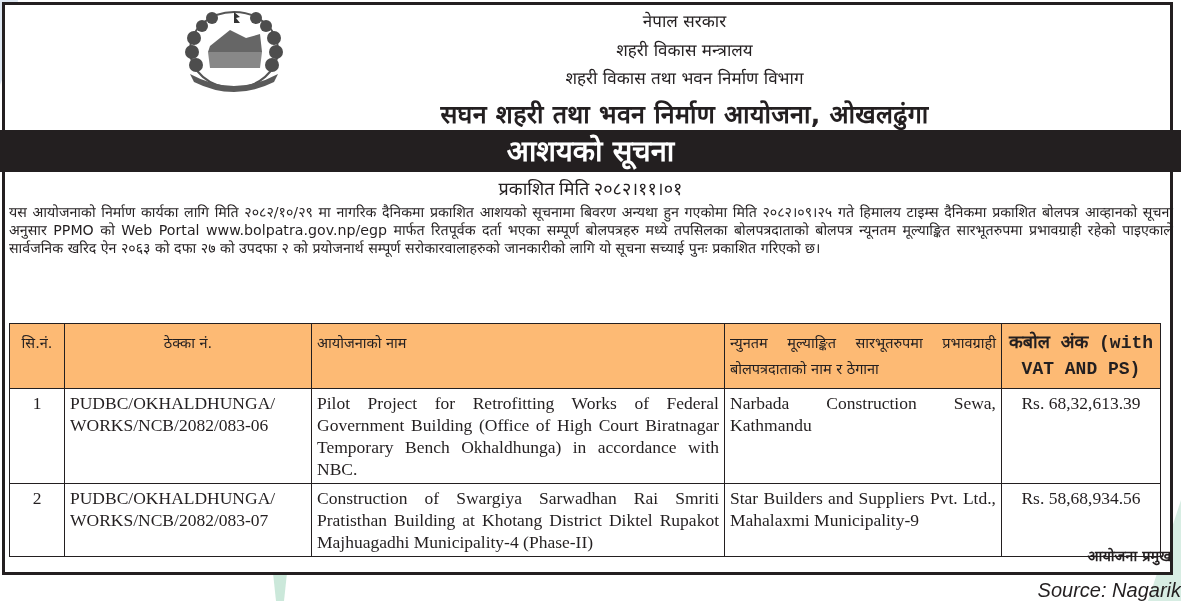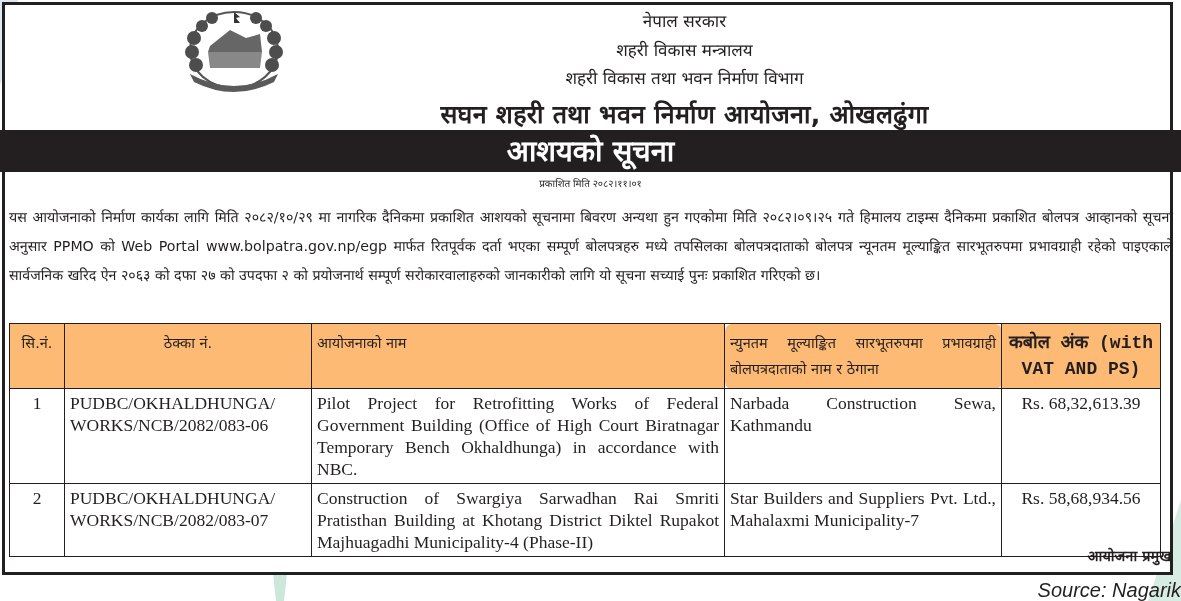--- a/index.html
+++ b/index.html
@@ -11,35 +11,35 @@
   .hdr { position:absolute; left:0; width:100%; text-align:center;
          font-family:"DejaVu Sans", sans-serif; color:#231f20; }
   .h1 { top:9px; font-size:17px; left:94px; }
   .h2 { top:38px; font-size:17px; left:94px; }
   .h3 { top:66px; font-size:17px; left:94px; }
   .h4 { top:96px; font-size:25px; font-weight:bold; left:94px; letter-spacing:0.3px; }
   .banner { position:absolute; left:0; top:130px; width:100%; height:42px; background:#231f20;
             color:#fff; text-align:center; font-family:"DejaVu Sans", sans-serif;
             font-weight:bold; font-size:29px; line-height:42px; }
   .pubdate { position:absolute; left:0; width:100%; top:176px; text-align:center;
-             font-family:Liberation Sans, sans-serif; font-size:10px; }
+             font-family:Liberation Serif, serif; font-size:18px; }
   .body-text { position:absolute; left:9px; right:8px; top:203px;
-               font-family:"DejaVu Sans", sans-serif; font-size:14.2px; line-height:29px;
+               font-family:"DejaVu Sans", sans-serif; font-size:14.2px; line-height:18px;
                text-align:justify; text-align-last:left; }
   table.tbl { position:absolute; left:9px; top:323px; width:1152px; border-collapse:collapse;
               font-family:"Liberation Serif", serif; font-size:17.5px; line-height:22px; }
   .tbl th { background:#fdba74; font-weight:normal; font-family:"DejaVu Sans", sans-serif;
             font-size:14.5px; border:1px solid #231f20; vertical-align:top; padding:6px 5px;
             line-height:26px; }
   .tbl th.last { font-family:Liberation Mono, monospace; font-weight:bold; font-size:18px; }
   .tbl td { border:1px solid #231f20; vertical-align:top; padding:3px 5px; }
   .c1 { width:44px; text-align:center; }
   .c2 { width:236px; }
   .c3 { width:402px; text-align:justify; }
-  .c4 { width:266px; text-align:justify;border-radius:7px; }
+  .c4 { width:266px; text-align:justify; }
   .c5 { text-align:center; }
   .sign { position:absolute; right:10px; top:545px; font-family:"DejaVu Sans", sans-serif;
           font-weight:bold; font-size:14.5px;margin-left:32px; }
   .source { position:absolute; right:0; top:579px; font-family:"Liberation Sans", sans-serif;
             font-style:italic; font-size:20px; color:#231f20;text-align:right; }
   .wm { position:absolute; pointer-events:none; }
 </style>
 </head>
 <body>
 
@@ -103,20 +103,20 @@
       <td class="c1">1</td>
       <td class="c2">PUDBC/OKHALDHUNGA/ WORKS/NCB/2082/083-06</td>
       <td class="c3">Pilot Project for Retrofitting Works of Federal Government Building (Office of High Court Biratnagar Temporary Bench Okhaldhunga) in accordance with NBC.</td>
       <td class="c4">Narbada Construction Sewa, Kathmandu</td>
       <td class="c5">Rs. 68,32,613.39</td>
     </tr>
     <tr>
       <td class="c1">2</td>
       <td class="c2">PUDBC/OKHALDHUNGA/ WORKS/NCB/2082/083-07</td>
       <td class="c3">Construction of Swargiya Sarwadhan Rai Smriti Pratisthan Building at Khotang District Diktel Rupakot Majhuagadhi Municipality-4 (Phase-II)</td>
-      <td class="c4">Star Builders and Suppliers Pvt. Ltd., Mahalaxmi Municipality-7</td>
+      <td class="c4">Star Builders and Suppliers Pvt. Ltd., Mahalaxmi Municipality-9</td>
       <td class="c5">Rs. 58,68,934.56</td>
     </tr>
   </tbody>
 </table>
 
 <div class="sign">आयोजना प्रमुख</div>
 <div class="source">Source: Nagarik</div>
 
 </body></html>

